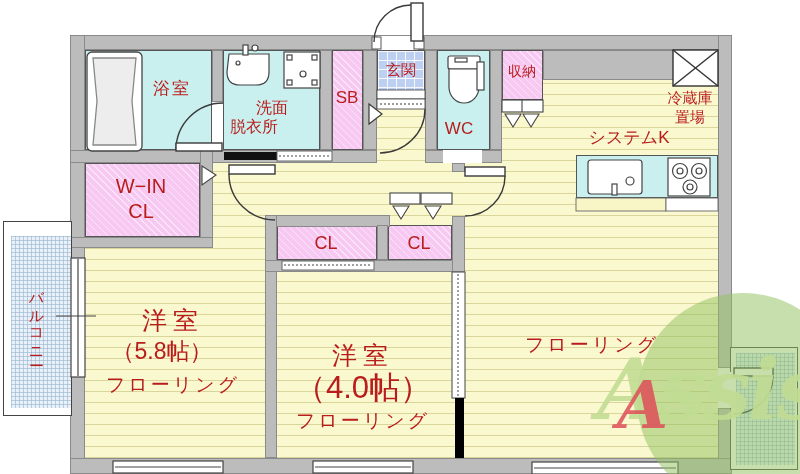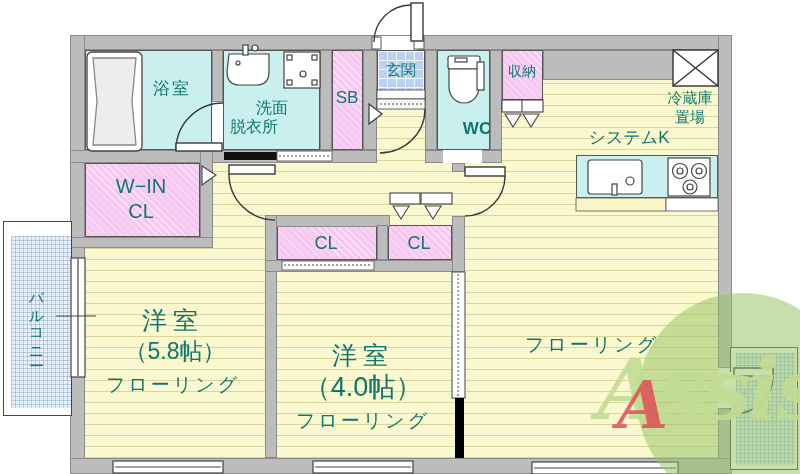--- a/index.html
+++ b/index.html
@@ -13,21 +13,21 @@
   .wet{background:#c9f0ee;}
   .closet{background-color:#f7c9f2;
           background-image:repeating-linear-gradient(45deg,rgba(255,255,255,.5) 0 1px,transparent 1px 5px);}
   .tile{background-color:#bdd0f2;
         background-image:repeating-linear-gradient(to right,rgba(255,255,255,.85) 0 1px,transparent 1px 9px),
                          repeating-linear-gradient(to bottom,rgba(255,255,255,.85) 0 1px,transparent 1px 9px);}
   .deck{position:absolute;background:#fff;border:1.5px solid #444;box-sizing:border-box;}
   .grid{position:absolute;background-color:#e9f0f7;
         background-image:repeating-linear-gradient(to right,rgba(140,175,205,.55) 0 1px,transparent 1px 4px),
                          repeating-linear-gradient(to bottom,rgba(140,175,205,.55) 0 1px,transparent 1px 4px);}
-  .lbl{position:absolute;color:#0f766e;white-space:nowrap;transform:translate(-50%,-50%);
+  .lbl{position:absolute;color:#b91c1c;white-space:nowrap;transform:translate(-50%,-50%);
        text-align:left;line-height:1;}
   .vert{writing-mode:vertical-rl;text-orientation:upright;letter-spacing:2px;}
   #fixtures{position:absolute;left:0;top:0;}
   .logo-circle{position:absolute;left:637px;top:293px;width:212px;height:212px;border-radius:50%;
                background:rgba(146,193,98,.52);}
   .logo-text{position:absolute;left:597px;top:340px;font-family:"DejaVu Serif",serif;
              font-style:italic;font-weight:bold;font-size:84px;letter-spacing:-3px;
              color:rgba(193,219,146,.9);}
   .logo-a{position:absolute;left:617px;top:366px;font-family:"DejaVu Serif",serif;
           font-style:italic;font-weight:bold;font-size:66px;color:rgba(222,77,88,.85);}
@@ -227,37 +227,37 @@
       <path d="M 773 376 A 39 38 0 0 1 734 414" fill="none"></path>
       <rect x="734" y="368" width="39" height="8" fill="#fff"></rect>
     </g>
   </svg>
 
   <div class="lbl" style="left:172px;top:88px;font-size:17px;letter-spacing:2px;">浴室</div>
   <div class="lbl" style="left:272px;top:108px;font-size:16px;">洗面</div>
   <div class="lbl" style="left:254px;top:127px;font-size:16px;">脱衣所</div>
   <div class="lbl" style="left:347px;top:97px;font-size:17px;">SB</div>
   <div class="lbl" style="left:401px;top:69px;font-size:15px;">玄関</div>
-  <div class="lbl" style="left:477px;top:128px;font-size:17px;font-weight:bold;">WC</div>
+  <div class="lbl" style="left:459px;top:128px;font-size:17px;">WC</div>
   <div class="lbl" style="left:522px;top:71px;font-size:14px;">収納</div>
   <div class="lbl" style="left:690px;top:97px;font-size:15px;">冷蔵庫</div>
   <div class="lbl" style="left:690px;top:116px;font-size:15px;">置場</div>
   <div class="lbl" style="left:629px;top:137px;font-size:17px;">システムK</div>
   <div class="lbl" style="left:141px;top:186px;font-size:20px;">W−IN</div>
   <div class="lbl" style="left:141px;top:211px;font-size:20px;">CL</div>
   <div class="lbl" style="left:326px;top:243px;font-size:18px;">CL</div>
   <div class="lbl" style="left:419px;top:243px;font-size:18px;">CL</div>
   <div class="lbl vert" style="left:37px;top:320px;font-size:15px;">バルコニー</div>
 
   <div class="lbl" style="left:173px;top:320px;font-size:25px;letter-spacing:6px;">洋室</div>
-  <div class="lbl" style="left:175px;top:351px;font-size:23px;">（5.8帖）</div>
+  <div class="lbl" style="left:162px;top:351px;font-size:23px;">（5.8帖）</div>
   <div class="lbl" style="left:173px;top:384px;font-size:19px;letter-spacing:3px;">フローリング</div>
 
   <div class="lbl" style="left:363px;top:355px;font-size:25px;letter-spacing:6px;">洋室</div>
-  <div class="lbl" style="left:363px;top:387px;font-size:27px;">（4.0帖）</div>
+  <div class="lbl" style="left:363px;top:387px;font-size:31px;">（4.0帖）</div>
   <div class="lbl" style="left:363px;top:420px;font-size:19px;letter-spacing:3px;">フローリング</div>
 
   <div class="lbl" style="left:592px;top:344px;font-size:19px;letter-spacing:3px;">フローリング</div>
 
   <div class="logo-circle"></div>
   <div class="logo-text">Assist</div>
   <div class="logo-a">A</div>
 
 </div>
 

